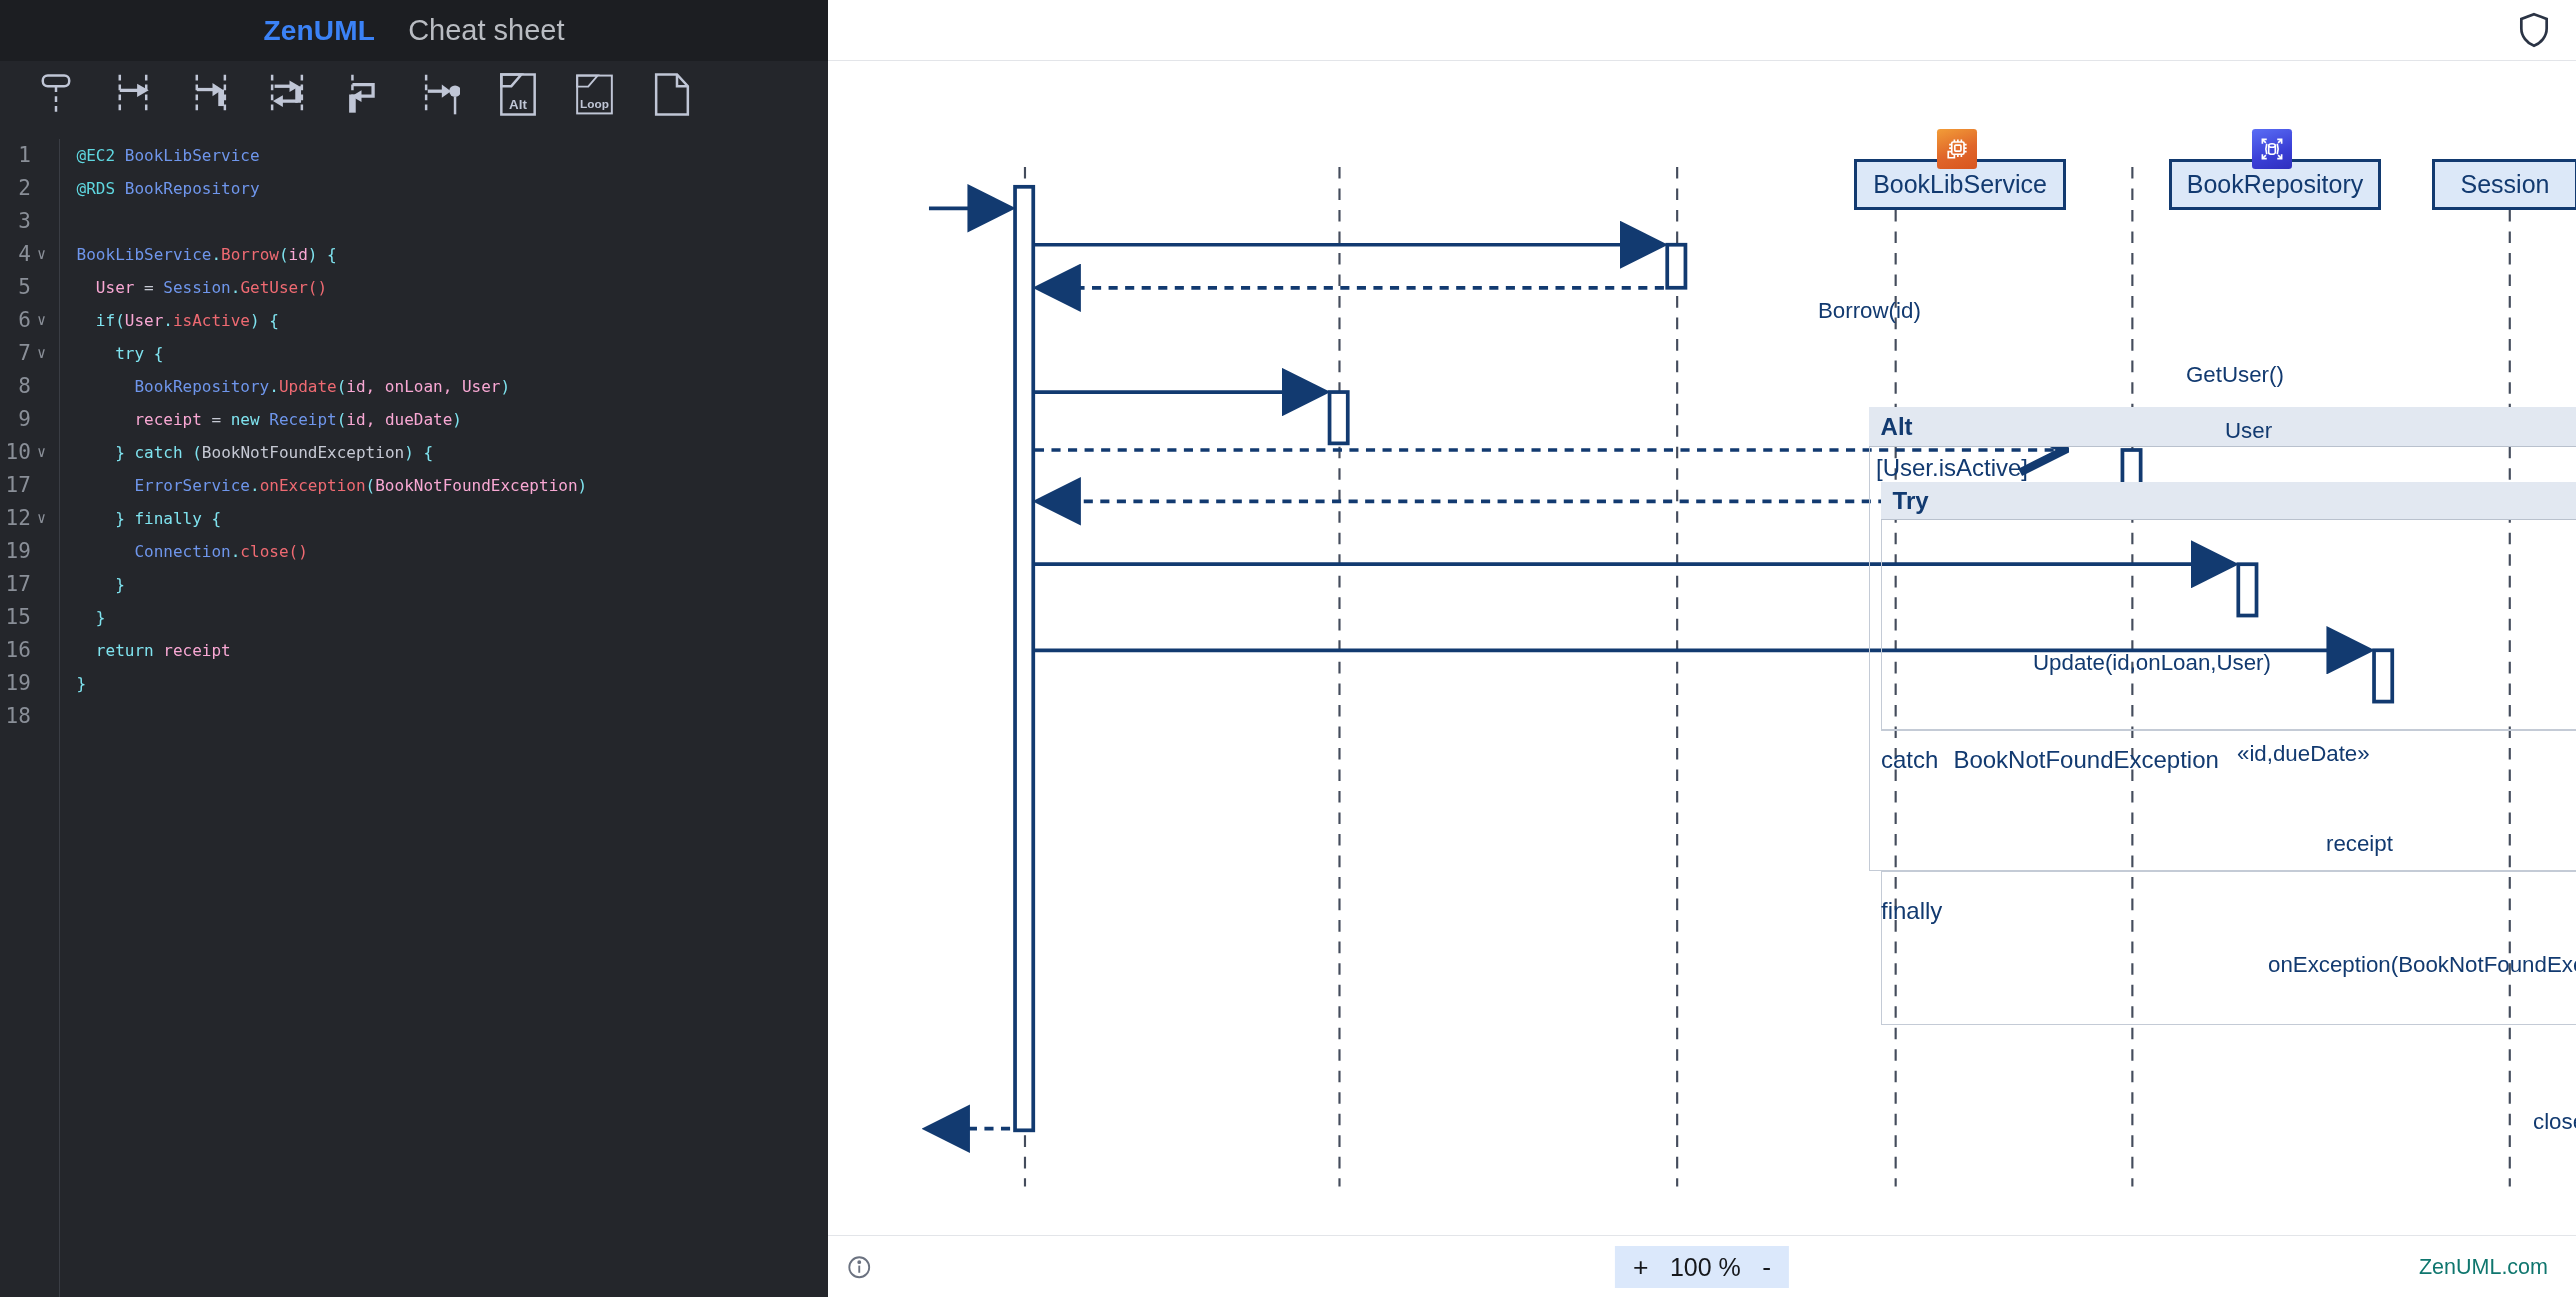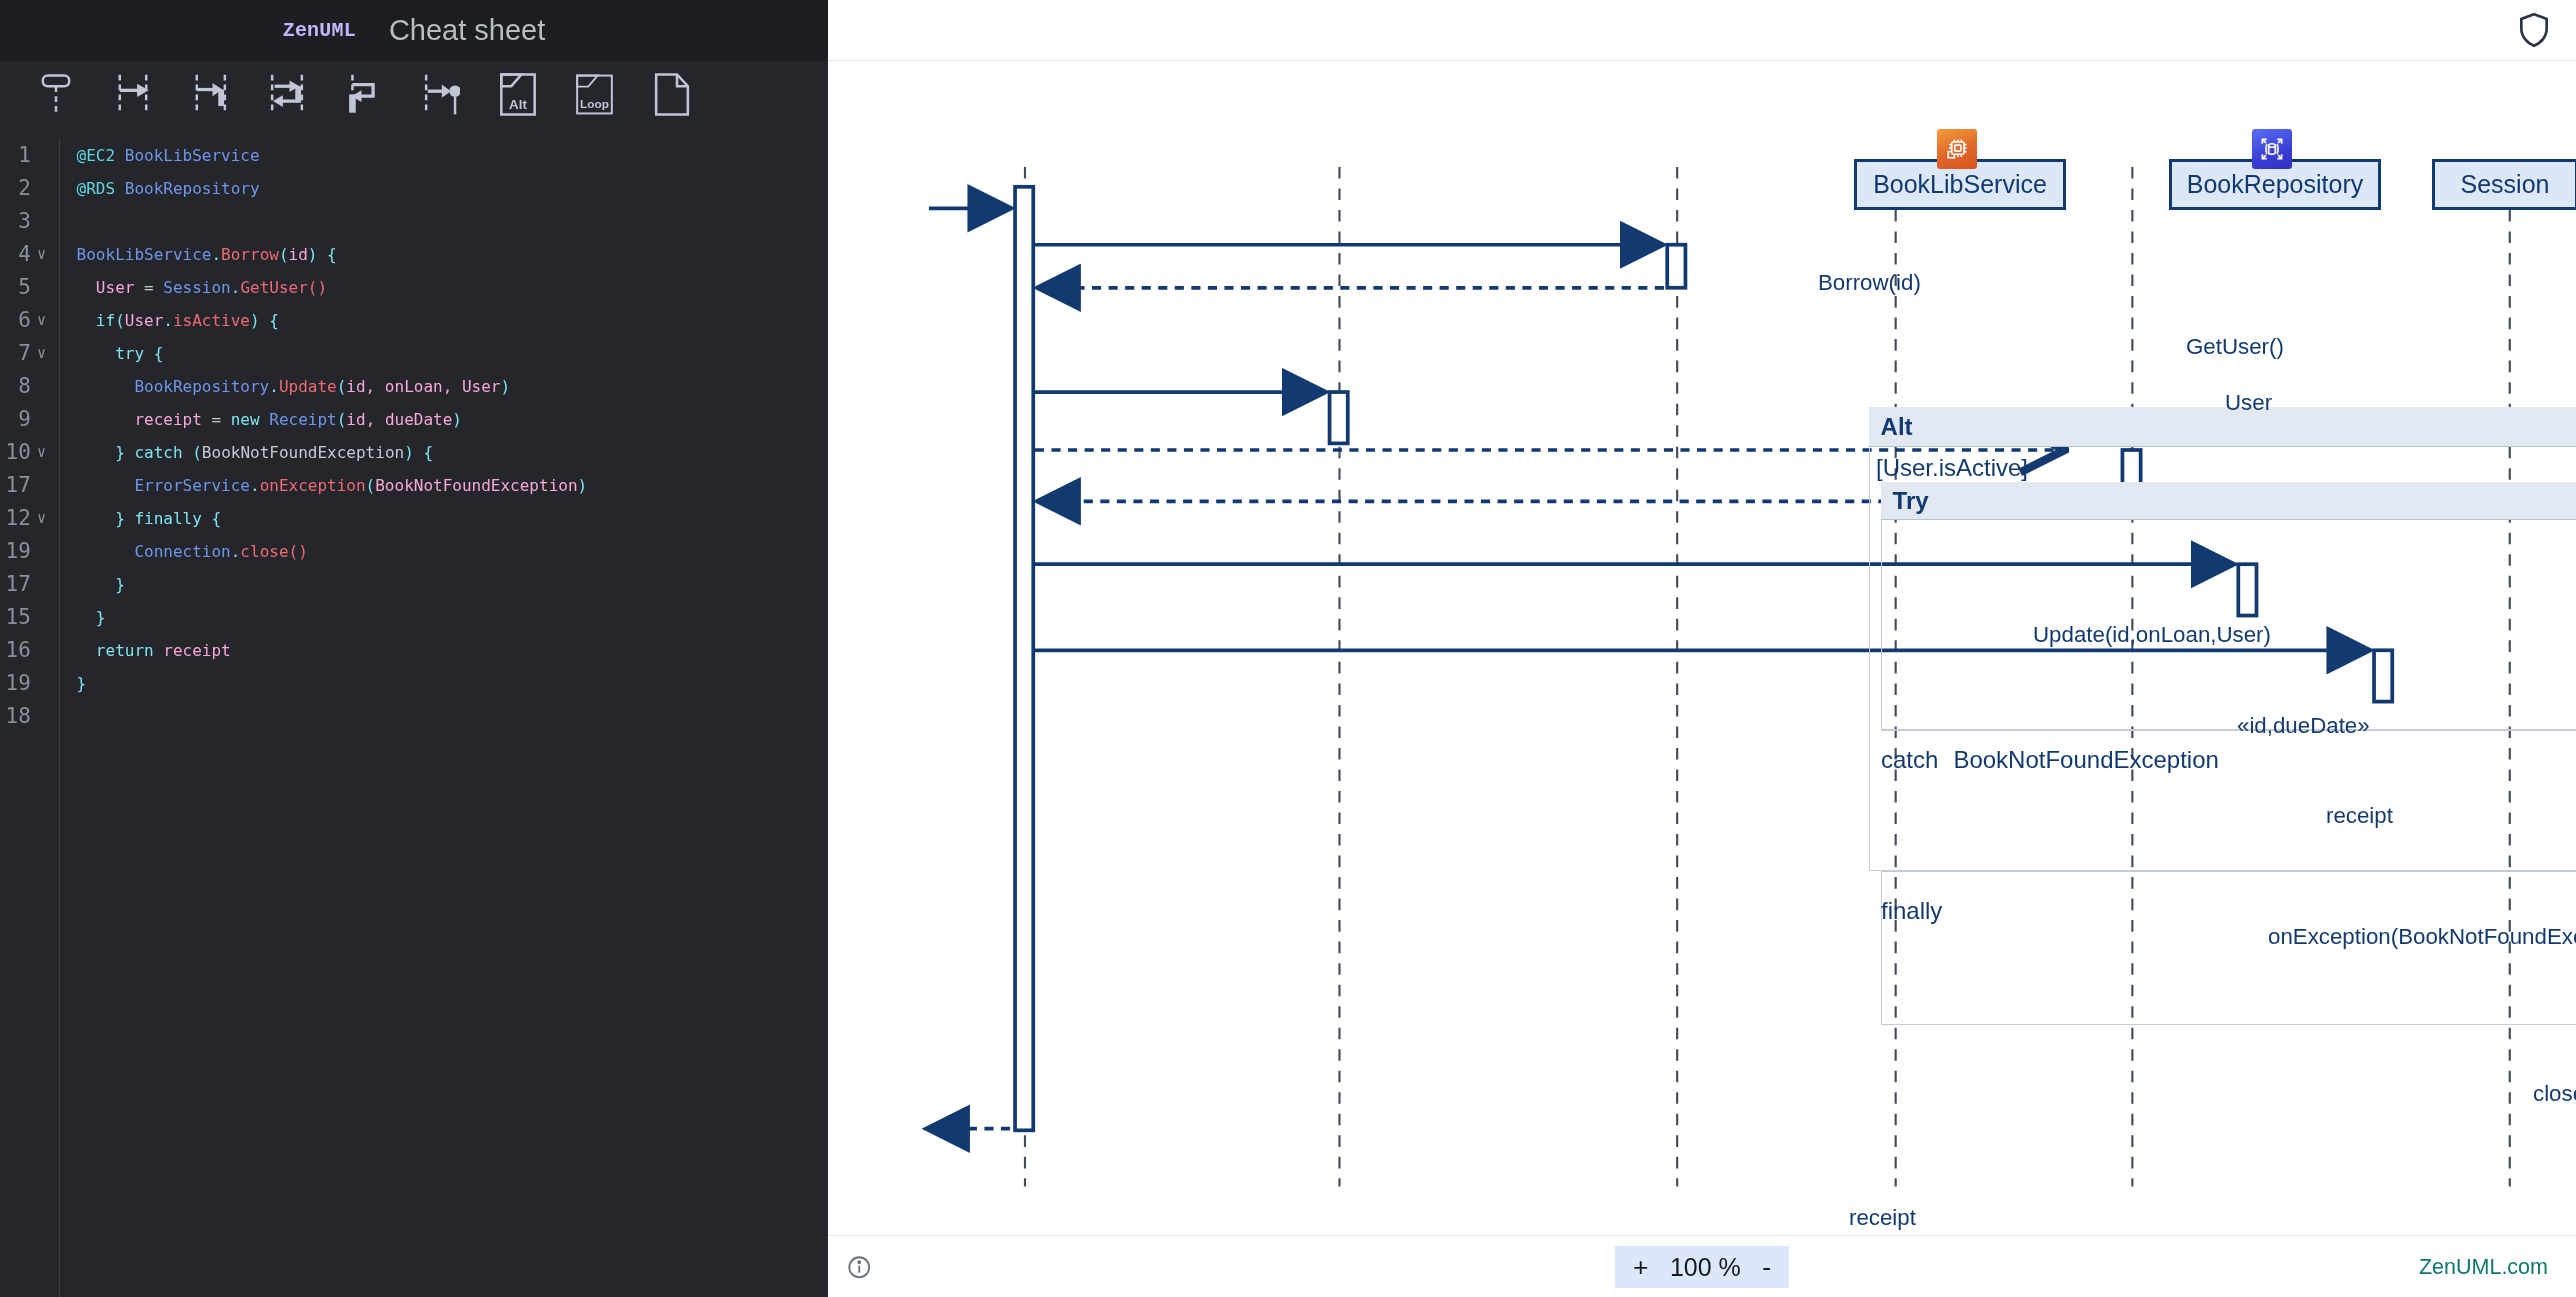--- a/index.html
+++ b/index.html
@@ -23,21 +23,21 @@
   }
   #editor-header {
     height: 61px;
     background: #1c1e22;
     display: flex;
     align-items: center;
     justify-content: center;
     gap: 33px;
     flex: 0 0 61px;
   }
-  .brand-title { color: #c4b5fd; font-size: 20px; font-weight: 700; letter-spacing: 0.2px; font-family: Liberation Mono, monospace; }
+  .brand-title { color: #3b82f6; font-size: 28px; font-weight: 700; letter-spacing: 0.2px; }
   .cheat-link { color: #b9bcc2; font-size: 29px; font-weight: 400; }
 
   #toolbar {
     height: 66px;
     flex: 0 0 66px;
     display: flex;
     align-items: center;
     padding-left: 35px;
     gap: 36px;
     background: #24262b;
@@ -174,20 +174,21 @@
   }
 
   
   .msg-label {
     position: absolute;
     color: #123a70;
     font-size: 22.3px;
     white-space: nowrap;
     z-index: 4;
     background: transparent;
+    margin-top: 28px;
   }
 
   
   #diagram-bottombar {
     height: 63px; flex: 0 0 63px;
     border-top: 1.7px solid #e3e5e9;
     display: flex; align-items: center;
     position: relative;
     background: #fff;
   }

